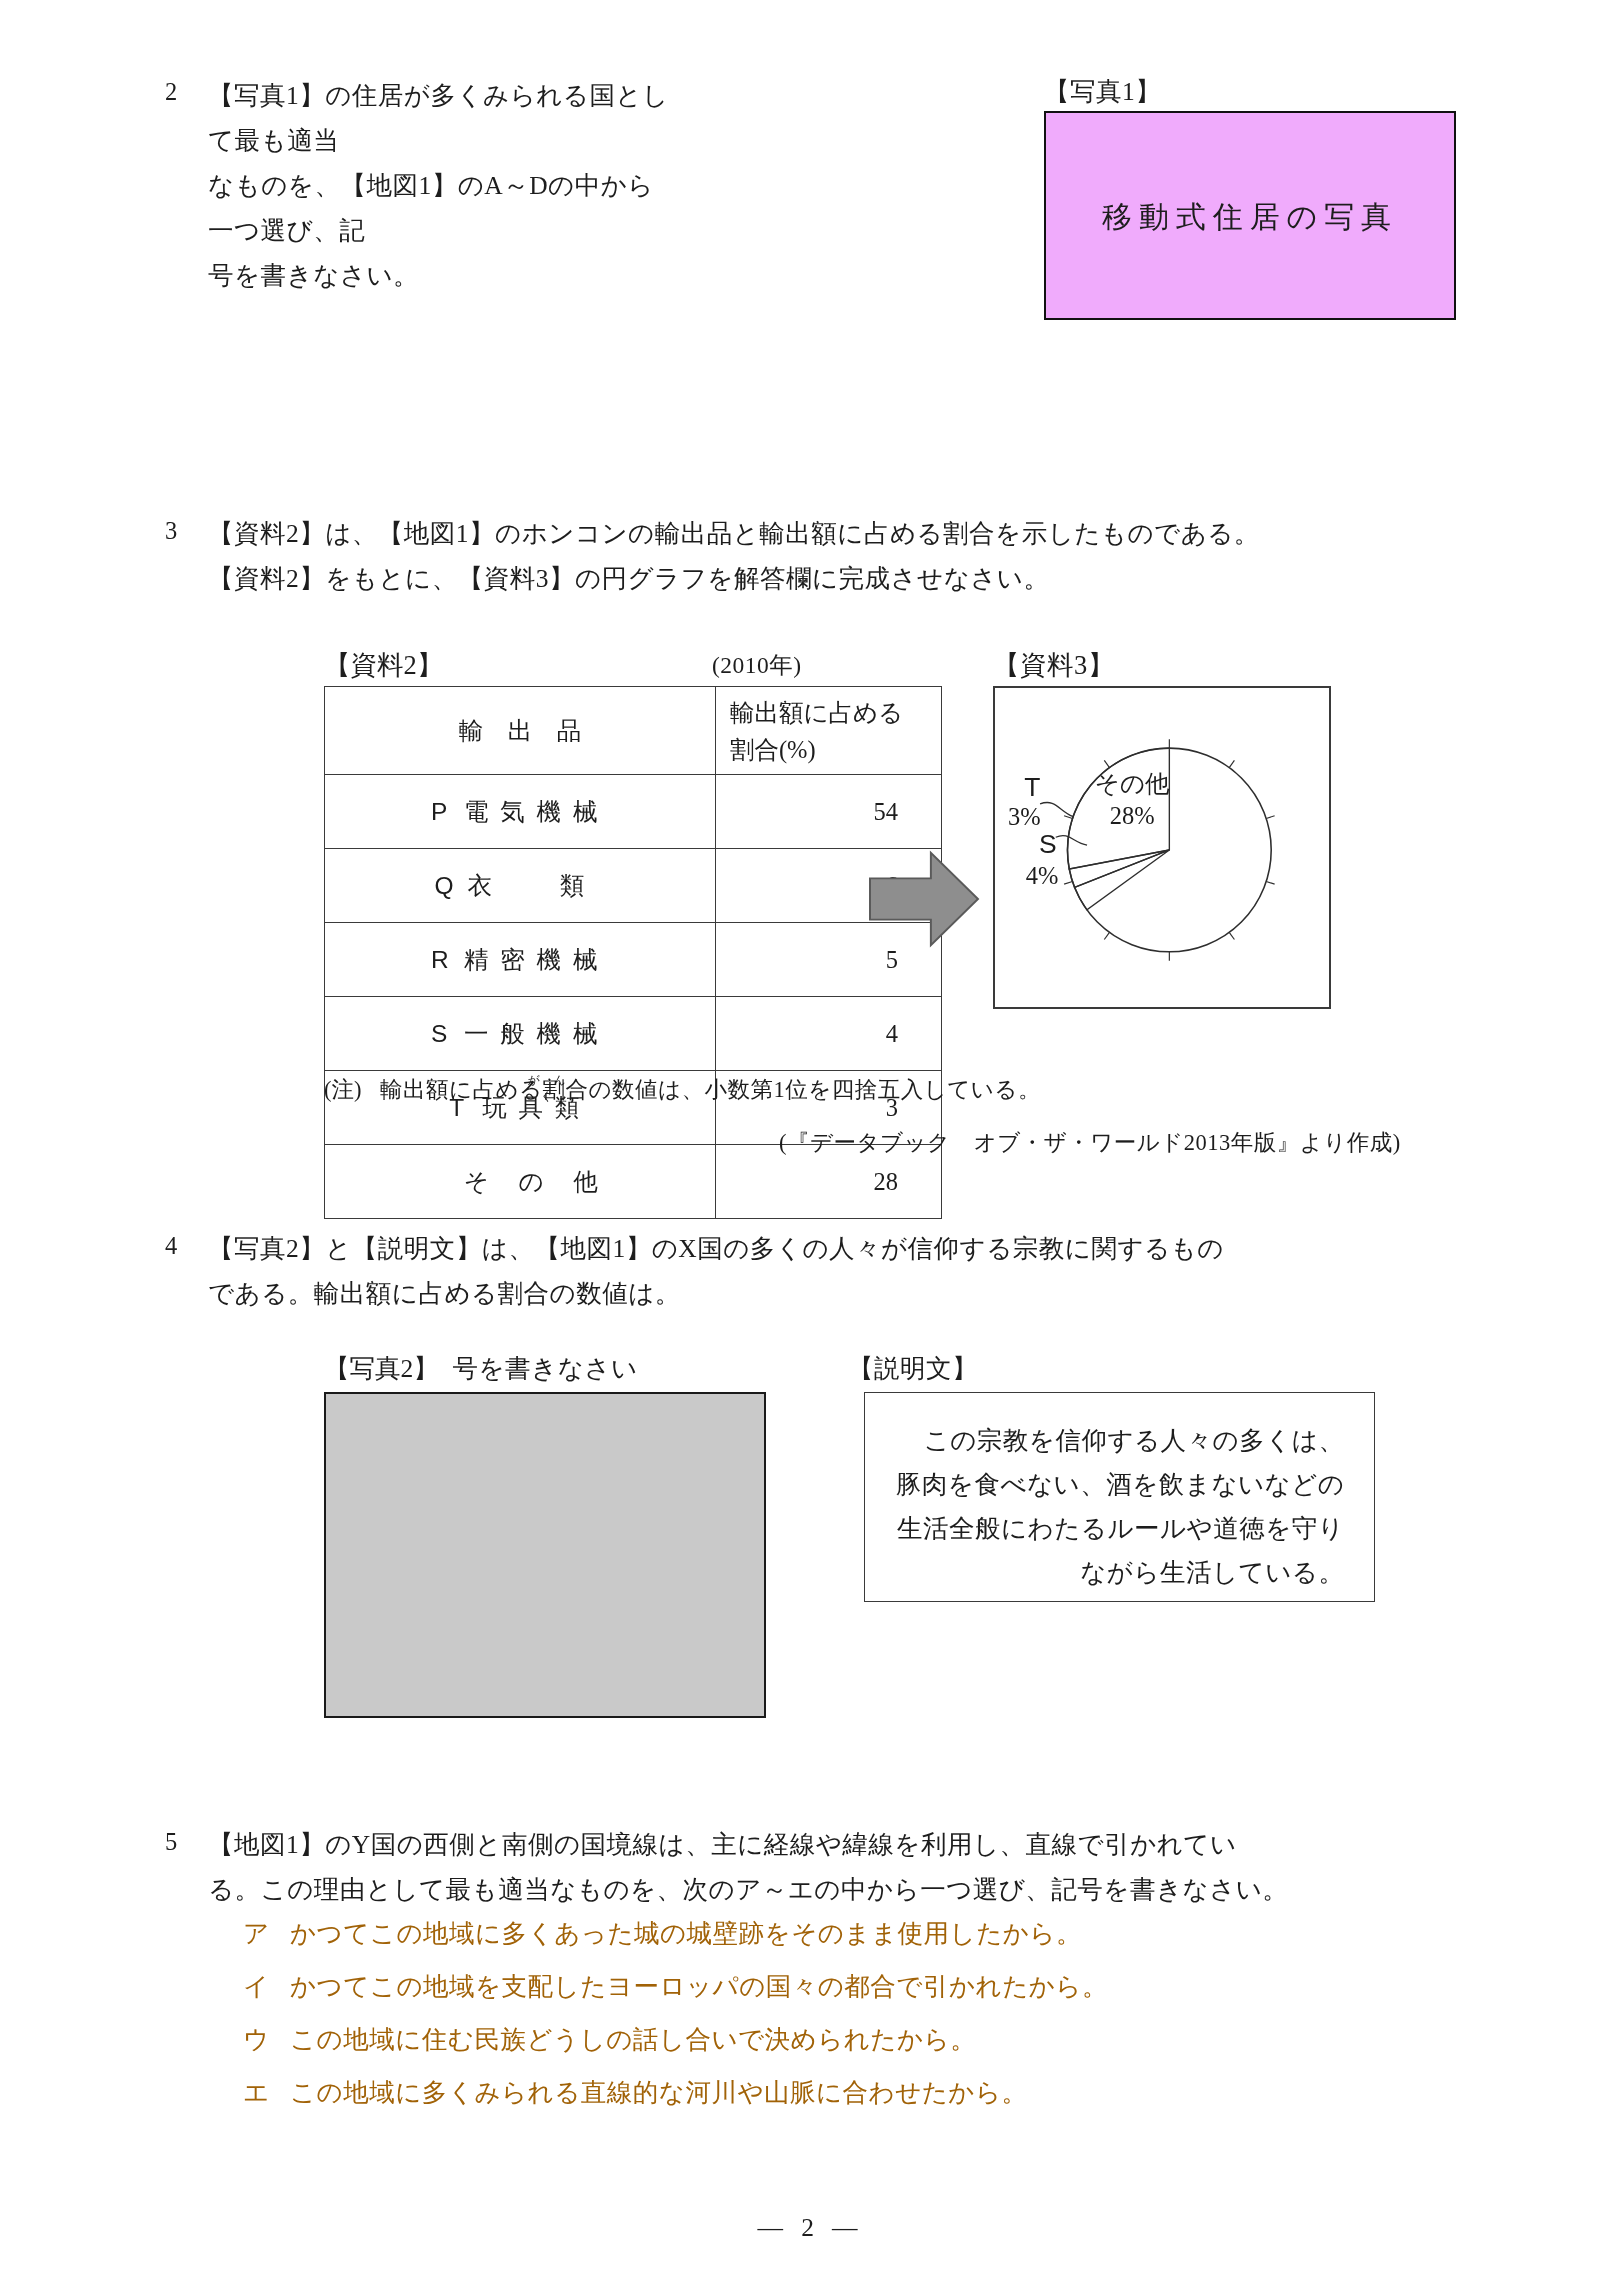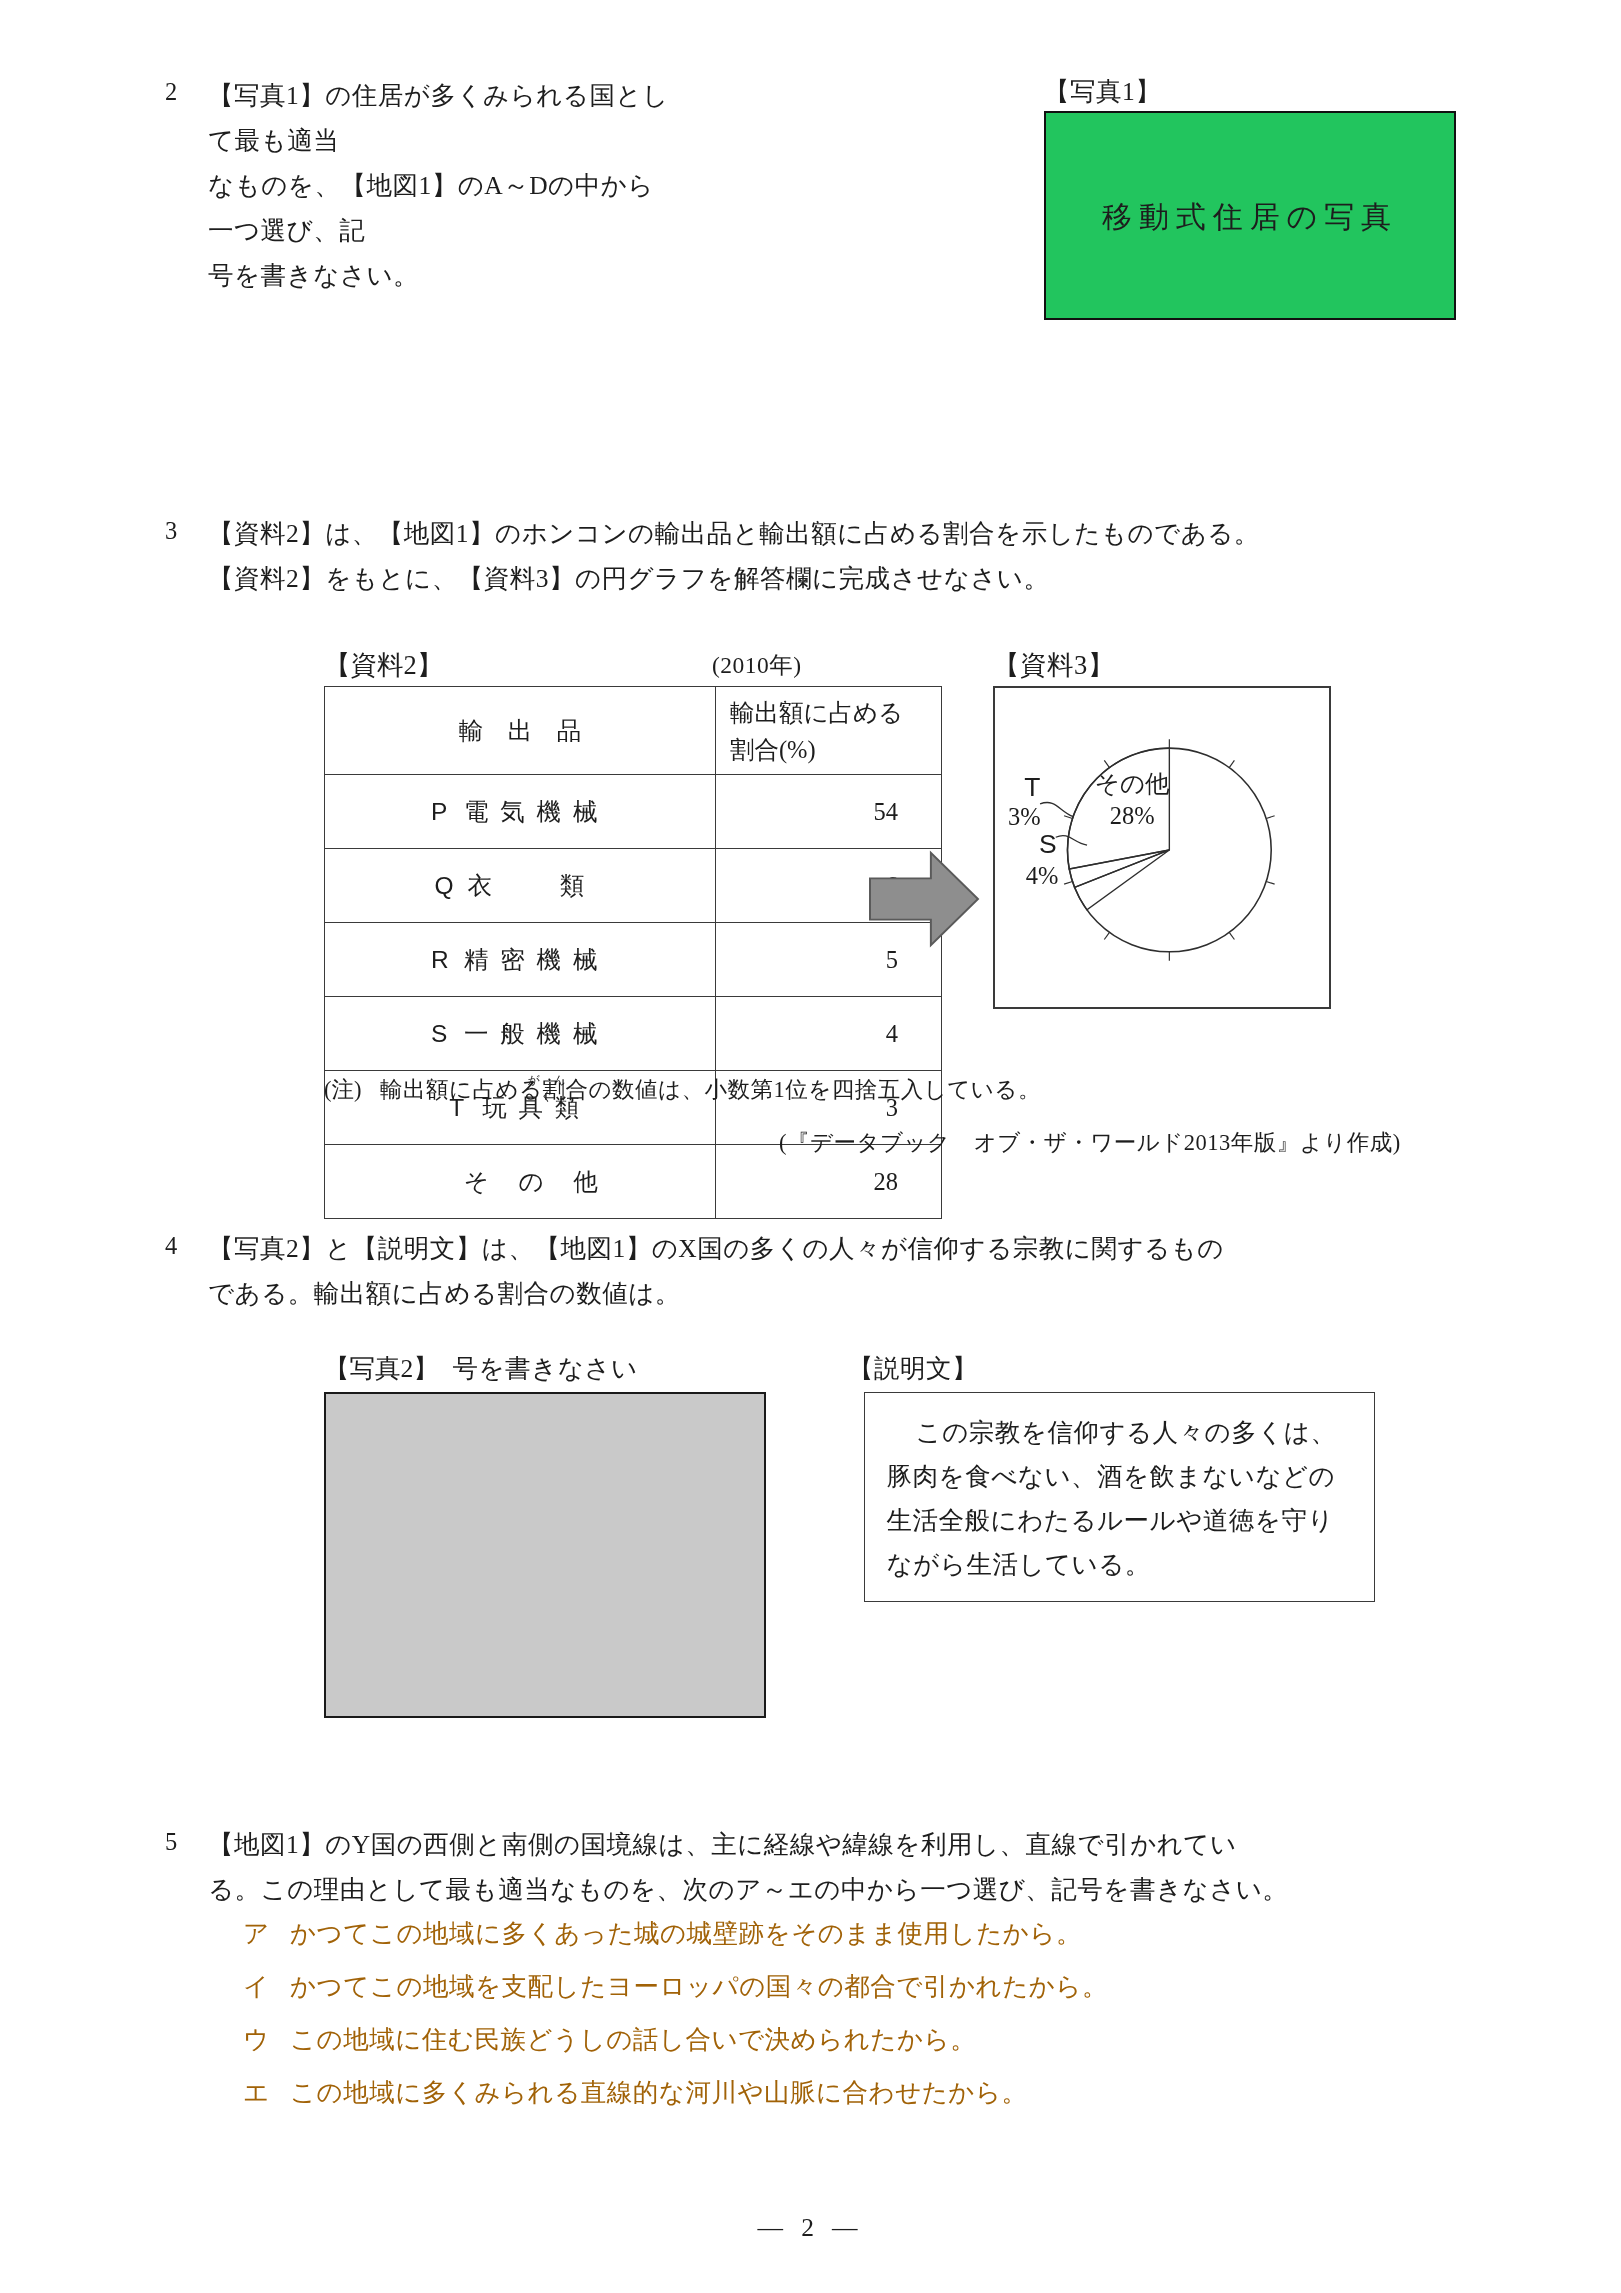--- a/index.html
+++ b/index.html
@@ -40,21 +40,21 @@
 
   
   #q2-num { left: 165px; top: 78px; }
   #q2-text { left: 208px; top: 73px; width: 470px; }
   #photo1-label { left: 1044px; top: 74px; }
   #photo1-box {
     position: absolute;
     left: 1044px; top: 111px;
     width: 412px; height: 209px;
     border: 2px solid #111111;
-    background: #22c55e;
+    background: #f0abfc;
   }
   #photo1-caption {
     position: absolute;
     left: 0; right: 0; top: 84px;
     text-align: center;
     font-size: 30px;
     letter-spacing: 6.9px;
     color: #1d1d1d;
   }
 
@@ -132,26 +132,27 @@
   #setsumei-label { left: 848px; top: 1351px; font-size: 25.5px; }
   #setsumei-box {
     position: absolute;
     left: 864px; top: 1392px;
     width: 511px; height: 210px;
     border: 1.6px solid #3a3a3a;
     background: #ffffff;
     padding: 17.6px 21.6px 0 21.6px;
   }
   #setsumei-box p {
-    margin: 0;
+    margin: 8px;
     font-size: 25.5px;
     line-height: 44px;
     text-indent: 29px;
     letter-spacing: 0.5px;
     color: #1d1d1d;
+    text-align: right;
   }
 
   
   #q5-num { left: 165px; top: 1828px; }
   #q5-text { left: 208px; top: 1822px; width: 1274px; }
   .choice {
     position: absolute;
     font-size: 25.5px;
     letter-spacing: 0.5px;
     color: #a16207;

